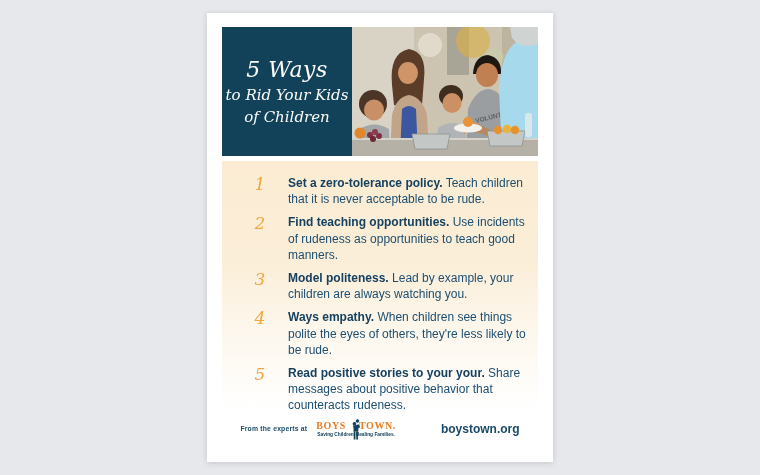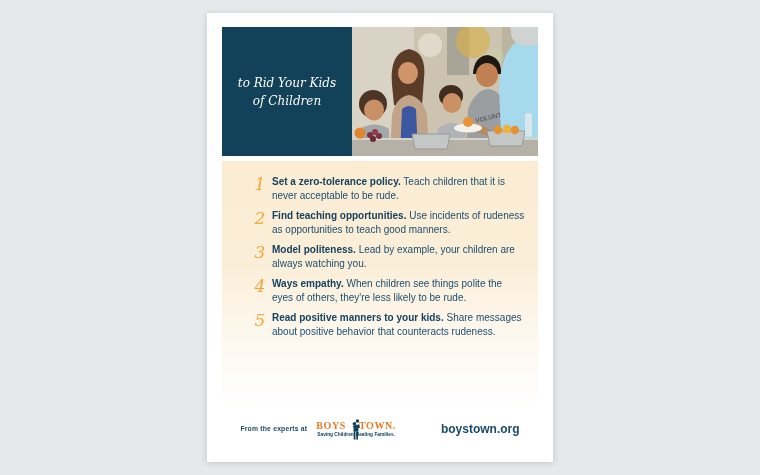--- a/index.html
+++ b/index.html
@@ -29,21 +29,21 @@
     display:flex;flex-direction:column;
     align-items:center;justify-content:center;
     gap:4px;
   }
   .title-line{
     font-family:"DejaVu Serif", serif;
     font-style:italic;
     white-space:nowrap;
   }
   .title-line.l1{font-size:22px;letter-spacing:.5px;}
-  .title-line.l2,.title-line.l3{font-size:12px;font-style:italic;}
+  .title-line.l2,.title-line.l3{font-size:15px;font-style:italic;}
   .photo{width:186px;height:100%;overflow:hidden;}
   .photo svg{display:block;width:100%;height:100%;}
   
   .content{
     position:absolute;left:15px;top:148px;
     width:316px;height:248px;
     background:linear-gradient(180deg,#fbecd3 0%,#fbeed8 40%,#fdf8ef 72%,#ffffff 100%);
     box-sizing:border-box;
     padding:14px 10px 0 28px;
   }
@@ -60,23 +60,23 @@
   }
   .item-num{
     font-family:"DejaVu Serif", serif;
     font-style:italic;
     color:#f2a63b;
     font-size:17px;line-height:1.1;
     width:16px;text-align:center;
     flex:0 0 16px;
   }
   .item-text{
-    margin-left:4px;
+    margin-left:20px;
     width:254px;
-    font-size:10px;line-height:1.35;
+    font-size:12px;line-height:1.35;
     color:#1c4e70;
   }
   .item-text b{font-weight:700;color:#16415f;}
   
   .footer{
     position:absolute;left:0;top:407px;width:100%;
     display:flex;align-items:center;justify-content:center;
     gap:9px;
   }
   .footer-prefix{
@@ -106,20 +106,21 @@
     padding-left:28px;
   }
 </style>
 </head>
 <body>
 
 <div class="page">
 
   <div class="header">
     <div class="title-block">
+      <div class="title-line l1">5 Ways</div>
       <div class="title-line l2">to Rid Your Kids</div>
       <div class="title-line l3">of Children</div>
     </div>
     <div class="photo">
       <svg viewBox="0 0 186 129" preserveAspectRatio="none">
 
         <rect width="186" height="129" fill="#ccc4b1"></rect>
         <rect x="0" y="0" width="62" height="129" fill="#d9d3c5"></rect>
         <rect x="95" y="0" width="22" height="48" fill="#a8a496"></rect>
         <rect x="150" y="0" width="36" height="42" fill="#bcb49e"></rect>
@@ -183,21 +184,21 @@
     <div class="item">
       <div class="item-num">3</div>
       <div class="item-text"><b>Model politeness.</b> <span>Lead by example, your children are always watching you.</span></div>
     </div>
     <div class="item">
       <div class="item-num">4</div>
       <div class="item-text"><b>Ways empathy.</b> <span>When children see things polite the eyes of others, they're less likely to be rude.</span></div>
     </div>
     <div class="item">
       <div class="item-num">5</div>
-      <div class="item-text"><b>Read positive manners to your kids.</b> <span>Share messages about positive behavior that counteracts rudeness.</span></div>
+      <div class="item-text"><b>Read positive stories to your your.</b> <span>Share messages about positive behavior that counteracts rudeness.</span></div>
     </div>
   </div>
 
   <div class="footer">
     <span class="footer-prefix">From the experts at</span>
     <span class="logo">
       <span class="logo-row">
         <span class="logo-word">BOYS</span>
         <span class="logo-word">TOWN.</span>
       </span>

